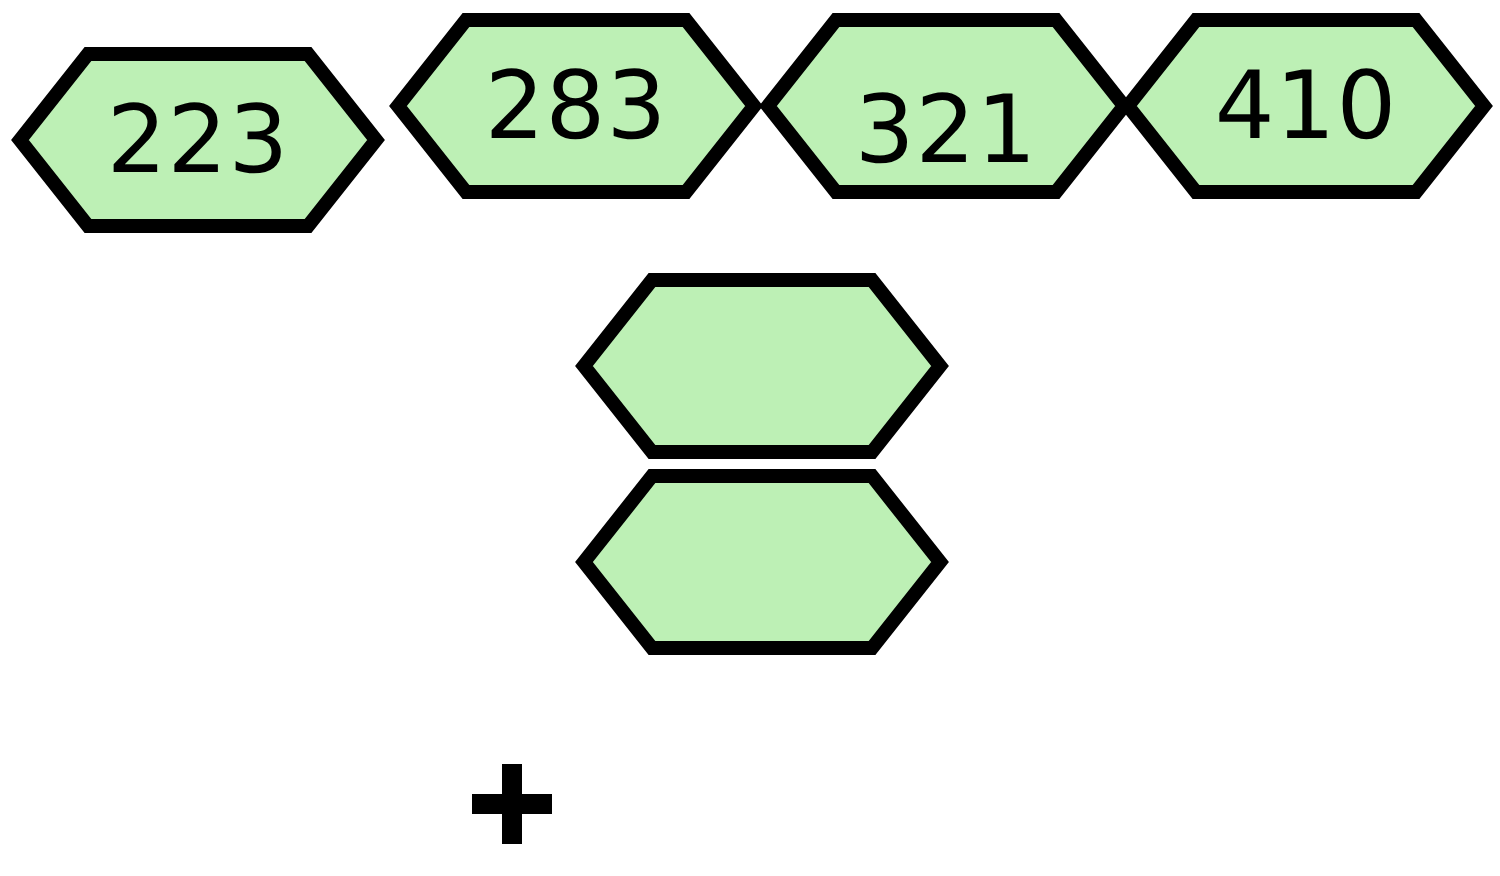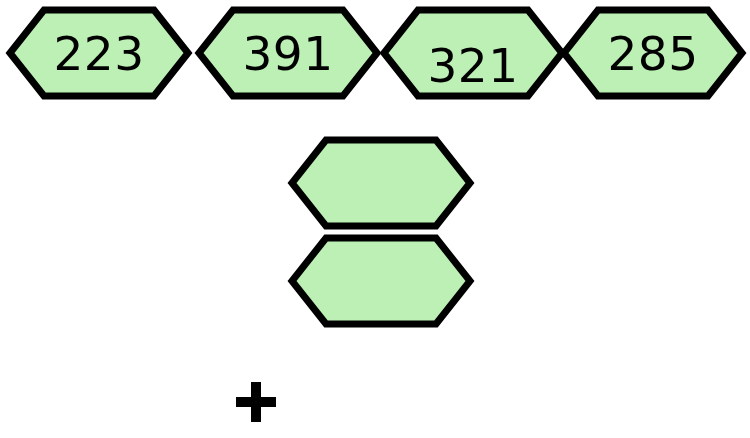--- a/index.html
+++ b/index.html
@@ -88,46 +88,46 @@
     width: 10px;
     height: 40px;
     background: #000000;
   }
 </style>
 </head>
 <body>
 
 <div id="tile-tray">
 
-  <div class="hex-wrap" style="left:6px; top:6px; width:186px; height:94px;">
+  <div class="hex-wrap" style="left:6px; top:23px; width:186px; height:94px;">
     <svg class="hex-svg" width="186" height="94" viewBox="0 0 186 94">
       <polygon class="hex-shape" points="38,4 148,4 182,47 148,90 38,90 4,47" fill="#bdf0b5" stroke-width="7"></polygon>
     </svg>
     <div class="hex-label">223</div>
   </div>
 
   <div class="hex-wrap" style="left:195px; top:6px; width:186px; height:94px;">
     <svg class="hex-svg" width="186" height="94" viewBox="0 0 186 94">
       <polygon class="hex-shape" points="38,4 148,4 182,47 148,90 38,90 4,47" fill="#bdf0b5" stroke-width="7"></polygon>
     </svg>
-    <div class="hex-label">391</div>
+    <div class="hex-label">283</div>
   </div>
 
   <div class="hex-wrap" style="left:380px; top:6px; width:186px; height:118px;">
     <svg class="hex-svg" width="186" height="94" viewBox="0 0 186 94">
       <polygon class="hex-shape" points="38,4 148,4 182,47 148,90 38,90 4,47" fill="#bdf0b5" stroke-width="7"></polygon>
     </svg>
     <div class="hex-label">321</div>
   </div>
 
   <div class="hex-wrap" style="left:560px; top:6px; width:186px; height:94px;">
     <svg class="hex-svg" width="186" height="94" viewBox="0 0 186 94">
       <polygon class="hex-shape" points="38,4 148,4 182,47 148,90 38,90 4,47" fill="#bdf0b5" stroke-width="7"></polygon>
     </svg>
-    <div class="hex-label">285</div>
+    <div class="hex-label">410</div>
   </div>
 
 </div>
 
 <div id="equation">
 
   <div class="hex-wrap" style="left:288px; top:18px; width:186px; height:94px;">
     <svg class="hex-svg" width="186" height="94" viewBox="0 0 186 94">
       <polygon class="hex-shape" points="38,4 148,4 182,47 148,90 38,90 4,47" fill="#bdf0b5" stroke-width="7"></polygon>
     </svg>

